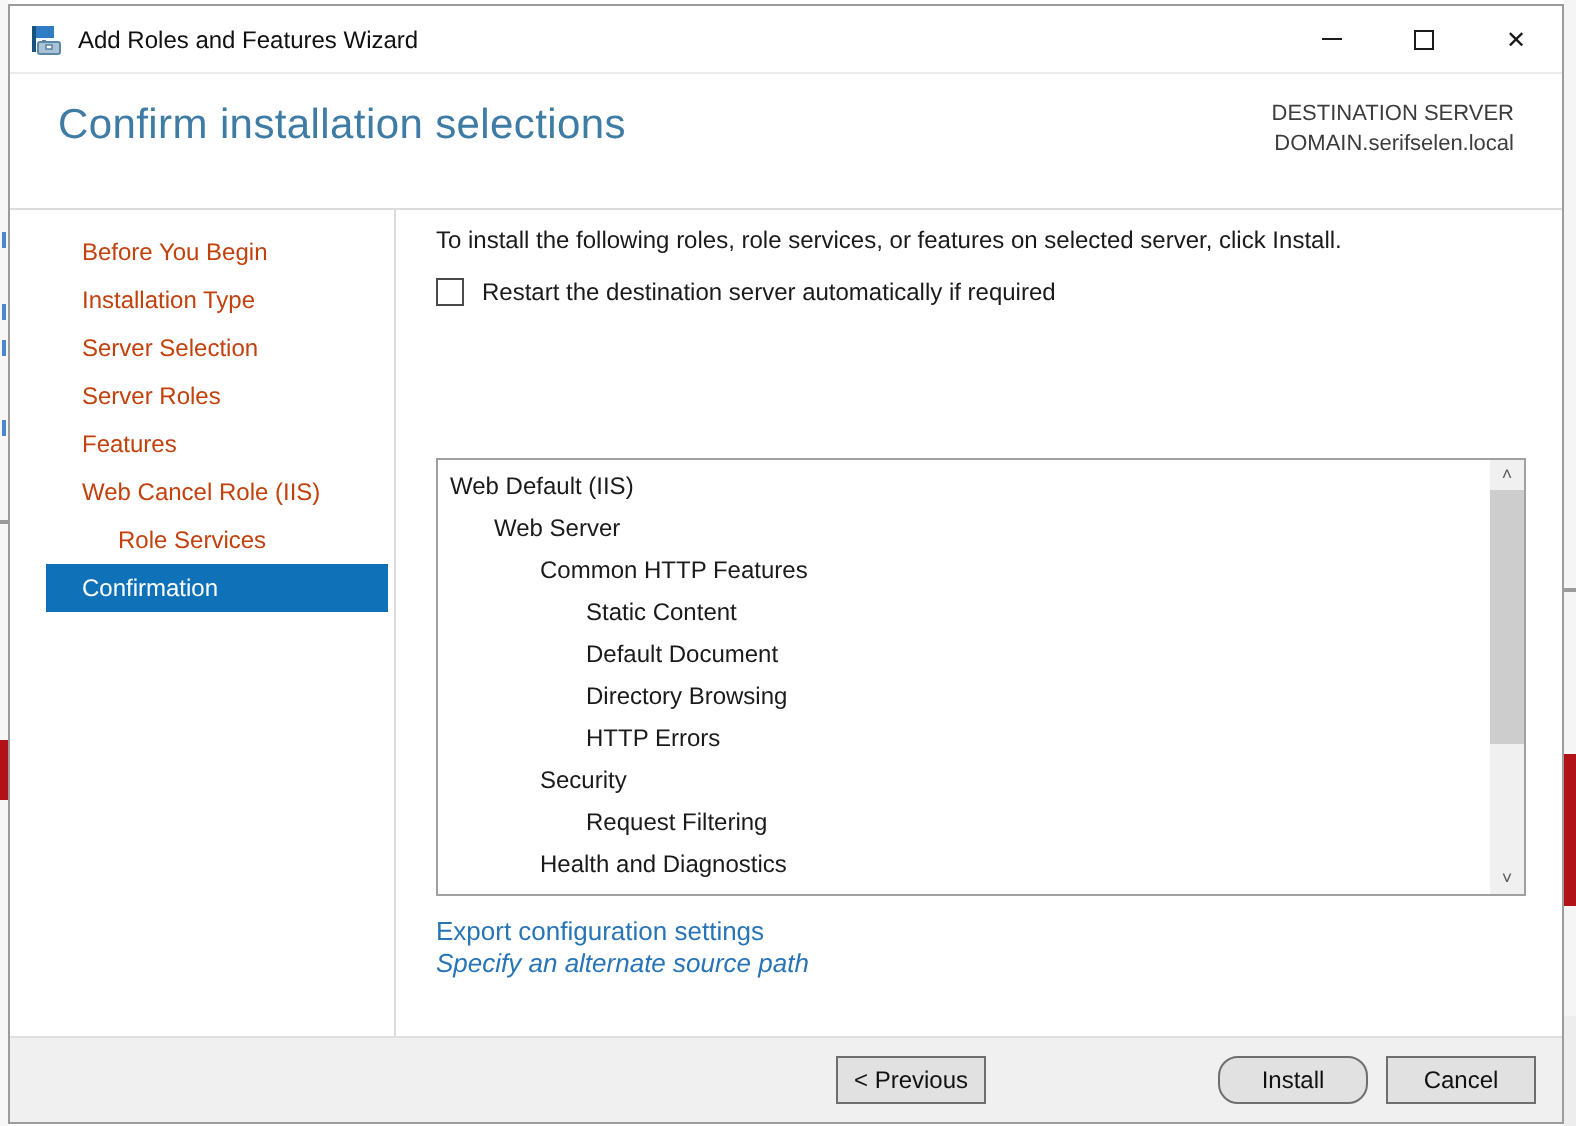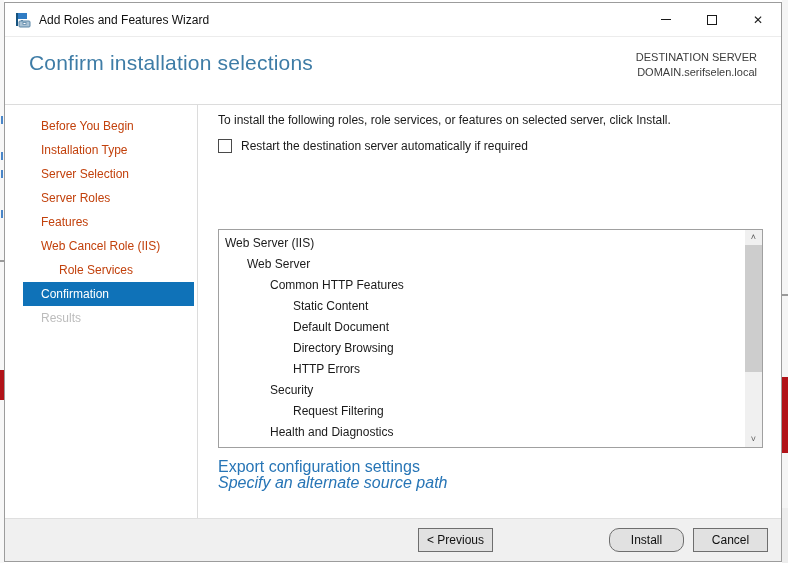--- a/index.html
+++ b/index.html
@@ -67,21 +67,21 @@
   .trow { height:21px; line-height:20px; font-size:12px; color:#1a1a1a; white-space:nowrap; }
   .lvl0 { padding-left:6px; }  .lvl1 { padding-left:28px; }
   .lvl2 { padding-left:51px; } .lvl3 { padding-left:74px; }
 
   .scrollbar { position:absolute; right:0; top:0; bottom:0; width:17px; background:#f0f0f0; }
   .sb-btn { position:absolute; left:0; width:17px; height:15px; text-align:center;
             font-size:9px; color:#5a5a5a; line-height:15px; }
   .sb-btn.up { top:0; } .sb-btn.down { bottom:0; }
   .sb-thumb { position:absolute; left:0; top:15px; width:17px; height:127px; background:#cdcdcd; }
 
-  .link { position:absolute; left:213px; font-size:16px; color:#2775b6;
+  .link { position:absolute; left:213px; font-size:13px; color:#2775b6;
           text-decoration:none; cursor:pointer; white-space:nowrap;text-align:right; }
   .link.l1 { top:455px; } .link.l2 { top:471px;font-style:italic; }
 
   
   .footer { position:absolute; left:0; right:0; bottom:0; height:43px;
             background:#f0f0f0; border-top:1px solid #dfdfdf;margin-top:24px; }
   .btn { position:absolute; top:9px; width:75px; height:24px; font-size:12px;
          font-family:"Liberation Sans","DejaVu Sans",sans-serif;
          background:#e1e1e1; border:1px solid #6e6e6e; color:#111; text-align:center;
          line-height:22px; }
@@ -143,34 +143,33 @@
 
   <nav class="sidebar">
     <div class="nav-item">Before You Begin</div>
     <div class="nav-item">Installation Type</div>
     <div class="nav-item">Server Selection</div>
     <div class="nav-item">Server Roles</div>
     <div class="nav-item">Features</div>
     <div class="nav-item">Web Cancel Role (IIS)</div>
     <div class="nav-item indent">Role Services</div>
     <div class="nav-item selected">Confirmation</div>
-    <div class="nav-item disabled">Results</div>
   </nav>
 
   <p class="intro">To install the following roles, role services, or features on selected server, click Install.</p>
 
   <div class="checkbox-row">
     <span class="checkbox"></span>
     <span class="checkbox-label">Restart the destination server automatically if required</span>
   </div>
 
 
   <div class="listbox">
     <div class="tree">
-      <div class="trow lvl0">Web Server (IIS)</div>
+      <div class="trow lvl0">Web Default (IIS)</div>
       <div class="trow lvl1">Web Server</div>
       <div class="trow lvl2">Common HTTP Features</div>
       <div class="trow lvl3">Static Content</div>
       <div class="trow lvl3">Default Document</div>
       <div class="trow lvl3">Directory Browsing</div>
       <div class="trow lvl3">HTTP Errors</div>
       <div class="trow lvl2">Security</div>
       <div class="trow lvl3">Request Filtering</div>
       <div class="trow lvl2">Health and Diagnostics</div>
       <div class="trow lvl3">HTTP Logging</div>

